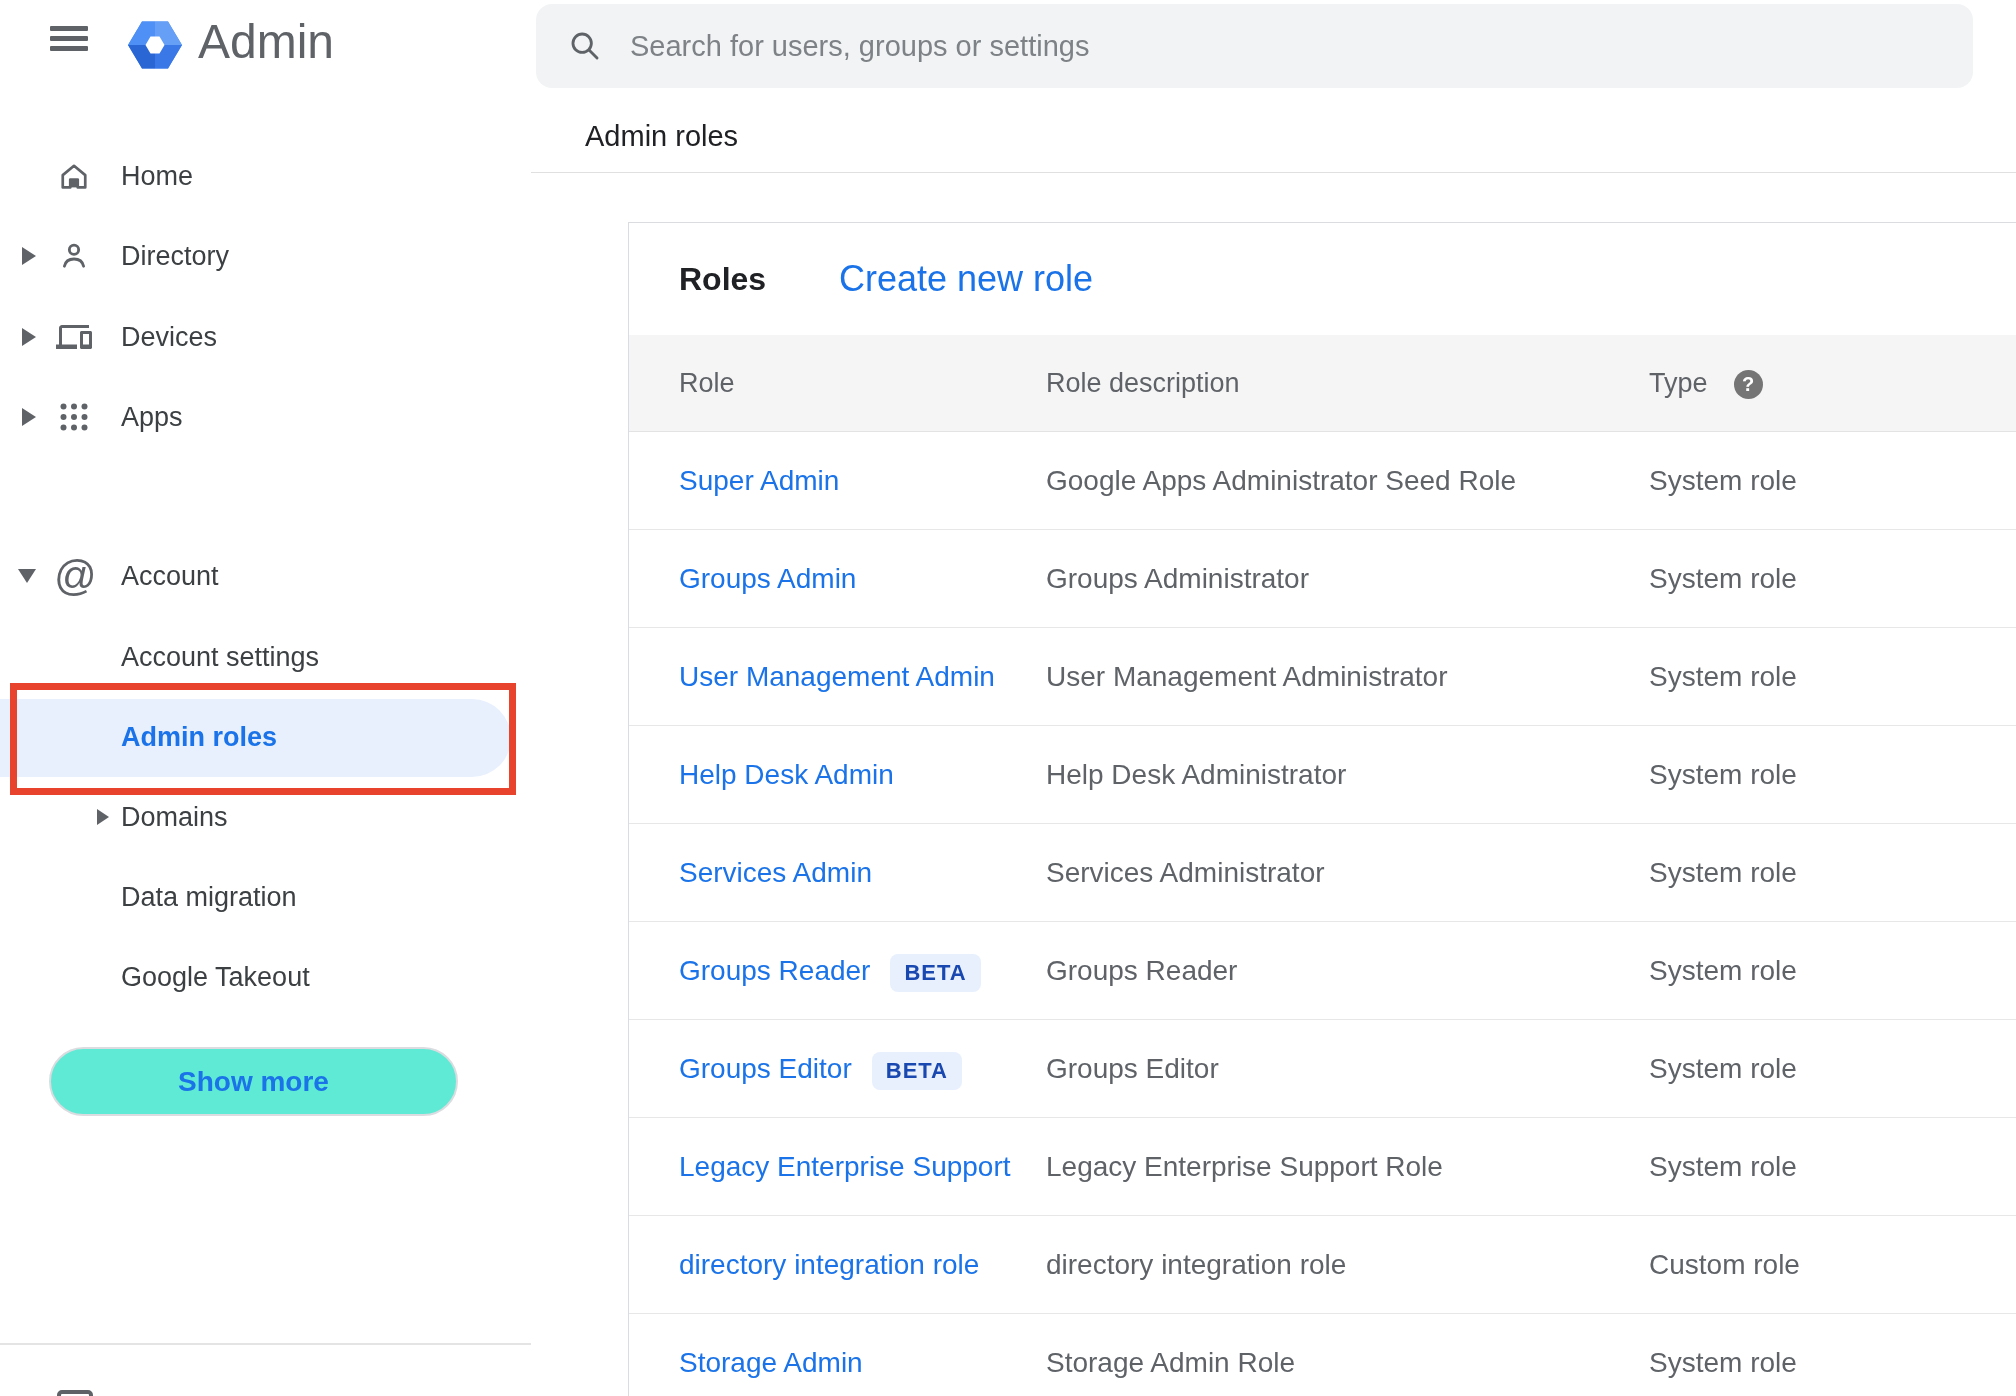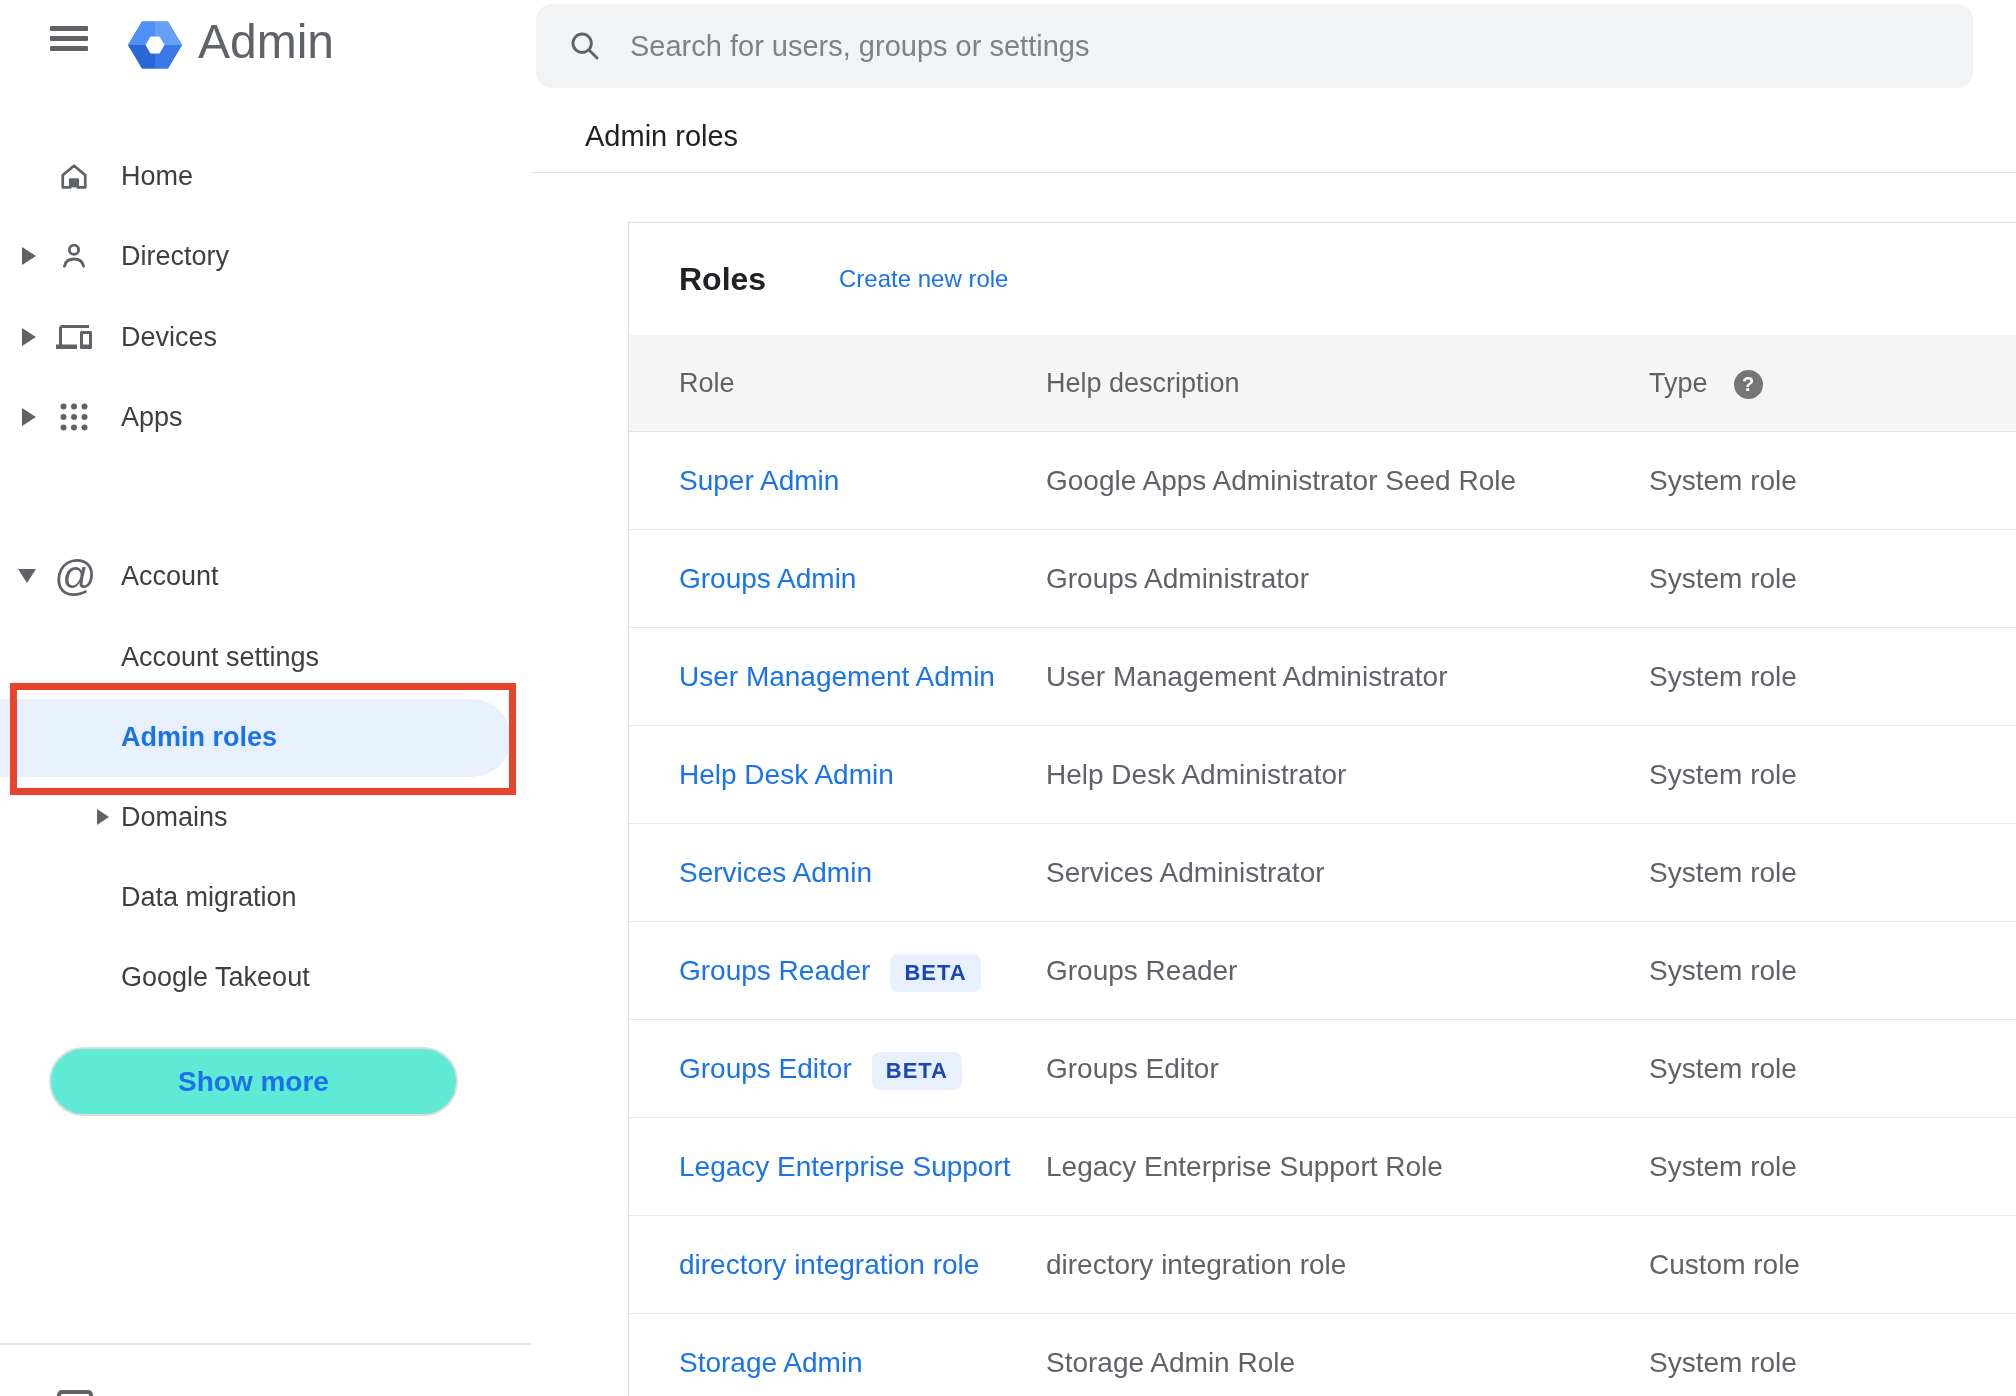--- a/index.html
+++ b/index.html
@@ -66,21 +66,21 @@
   .breadcrumb { position:absolute; left:585px; top:120px; font-size:29px; color:#202124; }
   .content-divider { position:absolute; left:531px; top:172px; width:1485px; height:1px; background:#E0E0E0; }
 
   
   .card { position:absolute; left:628px; top:222px; width:1388px; height:1174px;
           background:#fff; border-left:1px solid #DADCE0; border-top:1px solid #DADCE0; }
   .card-header { position:relative; height:112px;text-align:center; }
   .card-title { position:absolute; left:50px; top:0; line-height:112px;
                 font-size:32px; font-weight:bold; color:#202124; }
   .create-link { position:absolute; left:210px; top:0; line-height:112px;
-                 font-size:24px; color:#1A73E8; text-decoration:none; cursor:pointer; }
+                 font-size:36px; color:#1A73E8; text-decoration:none; cursor:pointer; }
 
   .thead { position:relative; height:97px; background:#F5F5F6; border-bottom:1px solid #E3E3E3; }
   .th { position:absolute; top:0; line-height:97px; font-size:27px; color:#5F6368; white-space:nowrap; }
   .th.c1 { left:50px; } .th.c2 { left:417px; } .th.c3 { left:1020px; }
   .help-icon { display:inline-block; width:29px; height:29px; margin-left:26px;
                background:#757575; border-radius:50%; color:#fff; font-size:20px; font-weight:bold;
                text-align:center; line-height:29px; vertical-align:middle; cursor:pointer; }
 
   .trow { position:relative; height:98px; border-bottom:1px solid #E7E7E7; }
   .cell { position:absolute; top:0; line-height:97px; font-size:28px; white-space:nowrap; }
@@ -210,21 +210,21 @@
   <div class="content-divider"></div>
 
   <section class="card">
     <div class="card-header">
       <span class="card-title">Roles</span>
       <a class="create-link">Create new role</a>
     </div>
 
     <div class="thead">
       <span class="th c1">Role</span>
-      <span class="th c2">Help description</span>
+      <span class="th c2">Role description</span>
       <span class="th c3">
         <span>Type</span><span class="help-icon">?</span>
       </span>
     </div>
 
     <div class="tbody">
 
       <div class="trow">
         <span class="cell role"><a class="role-link">Super Admin</a></span>
         <span class="cell desc">Google Apps Administrator Seed Role</span>

